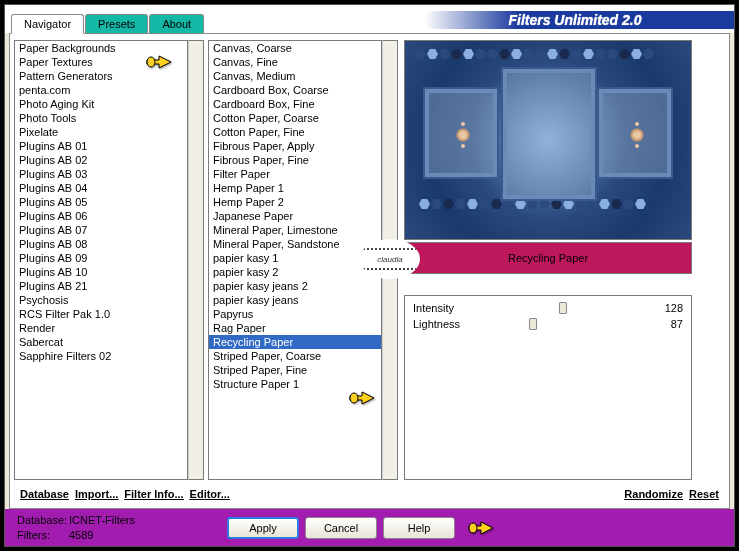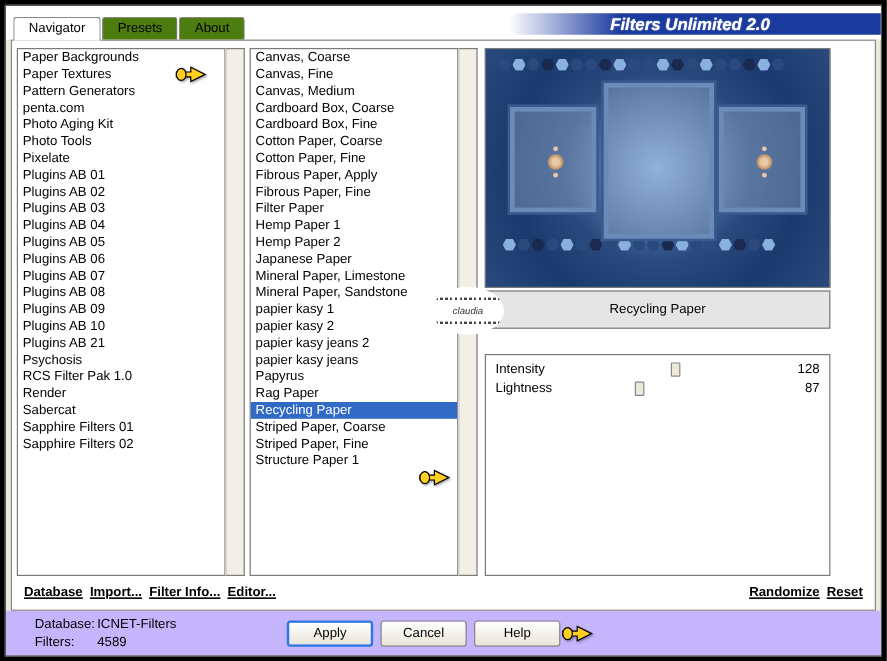--- a/index.html
+++ b/index.html
@@ -2,21 +2,21 @@
 <html><head>
 <meta charset="utf-8">
 <style>
 * { box-sizing: border-box; margin: 0; padding: 0; font-family: "Segoe UI", Tahoma, Arial, sans-serif; font-size: 11px; }
 body { background: #000; display: flex; align-items: center; justify-content: center; width: 739px; height: 551px; }
 .window { width: 731px; height: 543px; background: #ece9d8; border: 1px solid #555; display: flex; flex-direction: column; position: relative; }
 .title-strip { height: 28px; background: #fff; display: flex; align-items: flex-end; position: relative; }
 .title-blue { position: absolute; right: 0; top: 6px; height: 18px; width: 310px; background: linear-gradient(to right, #fff 0%, #1a3a9e 30%, #1a3a9e 100%); border-radius: 9px 0 0 9px; display: flex; align-items: center; justify-content: center; padding-right: 8px; }
 .title-blue span { color: #fff; font-weight: bold; font-style: italic; font-size: 14px; text-shadow: 0 0 1px #fff; }
 .tabs { display: flex; position: absolute; left: 6px; bottom: -1px; }
-.tab { padding: 3px 12px; border: 1px solid #888; border-bottom: none; background: #4d7c0f; margin-right: 1px; border-radius: 3px 3px 0 0; cursor: pointer; }
+.tab { padding: 3px 12px; border: 1px solid #888; border-bottom: none; background: #14b8a6; margin-right: 1px; border-radius: 3px 3px 0 0; cursor: pointer; }
 .tab.active { background: #fff; border-bottom: 1px solid #fff; z-index: 2; }
 .body-area { flex: 1; background: #fff; border: 1px solid #888; margin: 0 4px; display: flex; flex-direction: column; padding: 6px 4px 4px 4px; position: relative; }
 .upper { flex: 1; display: flex; gap: 4px; }
 .list-wrap { flex: 0 0 190px; display: flex; }
 .list { flex: 1; border: 1px solid #7a7a7a; background: #fff; overflow: hidden; }
 .list-item { padding: 1px 4px; white-space: nowrap; cursor: pointer; position: relative; }
 .list-item.sel { background: #316ac5; color: #fff; }
 .scrollbar { width: 16px; background: #f2f0e6; border-left: 1px solid #ccc; border-right: 1px solid #7a7a7a; border-top:1px solid #7a7a7a; border-bottom:1px solid #7a7a7a;}
 .preview-col { flex: 0 0 288px; display: flex; flex-direction: column; gap: 2px; margin-left: 2px; }
 .preview-box { height: 200px; border: 1px solid #7a7a7a; background: #3b5a8e; position: relative; overflow: hidden; }
@@ -24,35 +24,35 @@
 .pv-frame { position: absolute; border: 4px solid #6a8ab8; outline: 2px solid #3a5a8e; background: rgba(200,220,240,0.3);}
 .pv-f1 { left: 20px; top: 48px; width: 72px; height: 88px; }
 .pv-f2 { right: 20px; top: 48px; width: 72px; height: 88px; }
 .pv-fc { left: 98px; top: 28px; width: 92px; height: 130px; }
 .pv-flower { position:absolute; width:20px; height:20px; background: radial-gradient(circle, #e8c8a8 20%, #c89868 40%, transparent 50%); border-radius:50%;}
 .pv-flower::before, .pv-flower::after { content:''; position:absolute; width:4px; height:4px; background:#e8c8a8; border-radius:50%;}
 .pv-flower::before {top:-3px; left:8px;} .pv-flower::after {bottom:-3px; left:8px;}
 .hex-row { position: absolute; display: flex; gap: 1px; }
 .hex { width:11px; height:10px; background:#2a4a7e; clip-path: polygon(25% 0,75% 0,100% 50%,75% 100%,25% 100%,0 50%); }
 .hex.lt { background:#8ab0e0;} .hex.dk{background:#1a2a4e;}
-.filter-name-row { display: flex; align-items: center; background: #e5e5e5; border: 1px solid #7a7a7a; height: 32px; position: relative; }
+.filter-name-row { display: flex; align-items: center; background: #be185d; border: 1px solid #7a7a7a; height: 32px; position: relative; }
 .fn-text { flex:1; text-align:center;}
 .fn-logo { position:absolute; left:-45px; top:-4px; width:60px; height:40px; background:#fff; border-radius:50%; display:flex; align-items:center; justify-content:center; font-size:8px; font-style:italic; color:#333; overflow:hidden;}
 .fn-logo::before, .fn-logo::after { content:''; position:absolute; width:70px; height:2px; background:repeating-linear-gradient(to right, #444 0 2px, transparent 2px 4px);}
 .fn-logo::before{top:9px;} .fn-logo::after{bottom:9px;}
 .params { flex: 1; border: 1px solid #7a7a7a; margin-top:19px; padding: 4px 8px;}
 .param-row { display: flex; align-items: center; height: 16px; margin-bottom:0px;}
 .param-lbl { flex: 0 0 52px; }
 .param-slider { flex:1; height: 4px; position:relative;}
 .param-thumb { position:absolute; width:8px; height:12px; background:#ece9d8; border:1px solid #888; top:-4px; border-radius:1px;}
 .param-val { flex: 0 0 30px; text-align:right;}
 .btn-row { display: flex; gap: 6px; padding: 8px 6px 4px 6px; text-decoration: underline; }
 .link-btn { text-decoration: underline; font-weight: bold; cursor: pointer; }
 .btn-row .spacer { flex:1; }
-.footer { display: flex; align-items: center; padding: 4px 24px; background: #c4b5fd; }
+.footer { display: flex; align-items: center; padding: 4px 12px; background: #a21caf; }
 .footer-info { flex: 0 0 210px; line-height: 1.3;}
 .footer-info div span:first-child { display:inline-block; width:52px;}
 .footer-btns { flex:1; display: flex; gap: 6px;}
 .btn { width: 72px; height: 22px; border: 1px solid #888; background: linear-gradient(#fff,#e8e5d8); border-radius: 3px; display:flex; align-items:center; justify-content:center; cursor:pointer;}
 .btn.def { border: 2px solid #2a7ae0;}
 .pointer { position:absolute; width:28px; height:18px; z-index:10; pointer-events:none;}
 .pointer svg { filter: drop-shadow(1px 1px 1px rgba(0,0,0,0.4));}
 </style>
 </head>
 <body>
@@ -90,21 +90,20 @@
             <div class="list-item">Plugins AB 06</div>
             <div class="list-item">Plugins AB 07</div>
             <div class="list-item">Plugins AB 08</div>
             <div class="list-item">Plugins AB 09</div>
             <div class="list-item">Plugins AB 10</div>
             <div class="list-item">Plugins AB 21</div>
             <div class="list-item">Psychosis</div>
             <div class="list-item">RCS Filter Pak 1.0</div>
             <div class="list-item">Render</div>
             <div class="list-item">Sabercat</div>
-            <div class="list-item">Sapphire Filters 01</div>
             <div class="list-item">Sapphire Filters 02</div>
           </div>
         <div class="scrollbar"></div>
       </div>
 
       <div class="list-wrap">
         <div class="list" id="filter-list">
             <div class="list-item">Canvas, Coarse</div>
             <div class="list-item">Canvas, Fine</div>
             <div class="list-item">Canvas, Medium</div>

